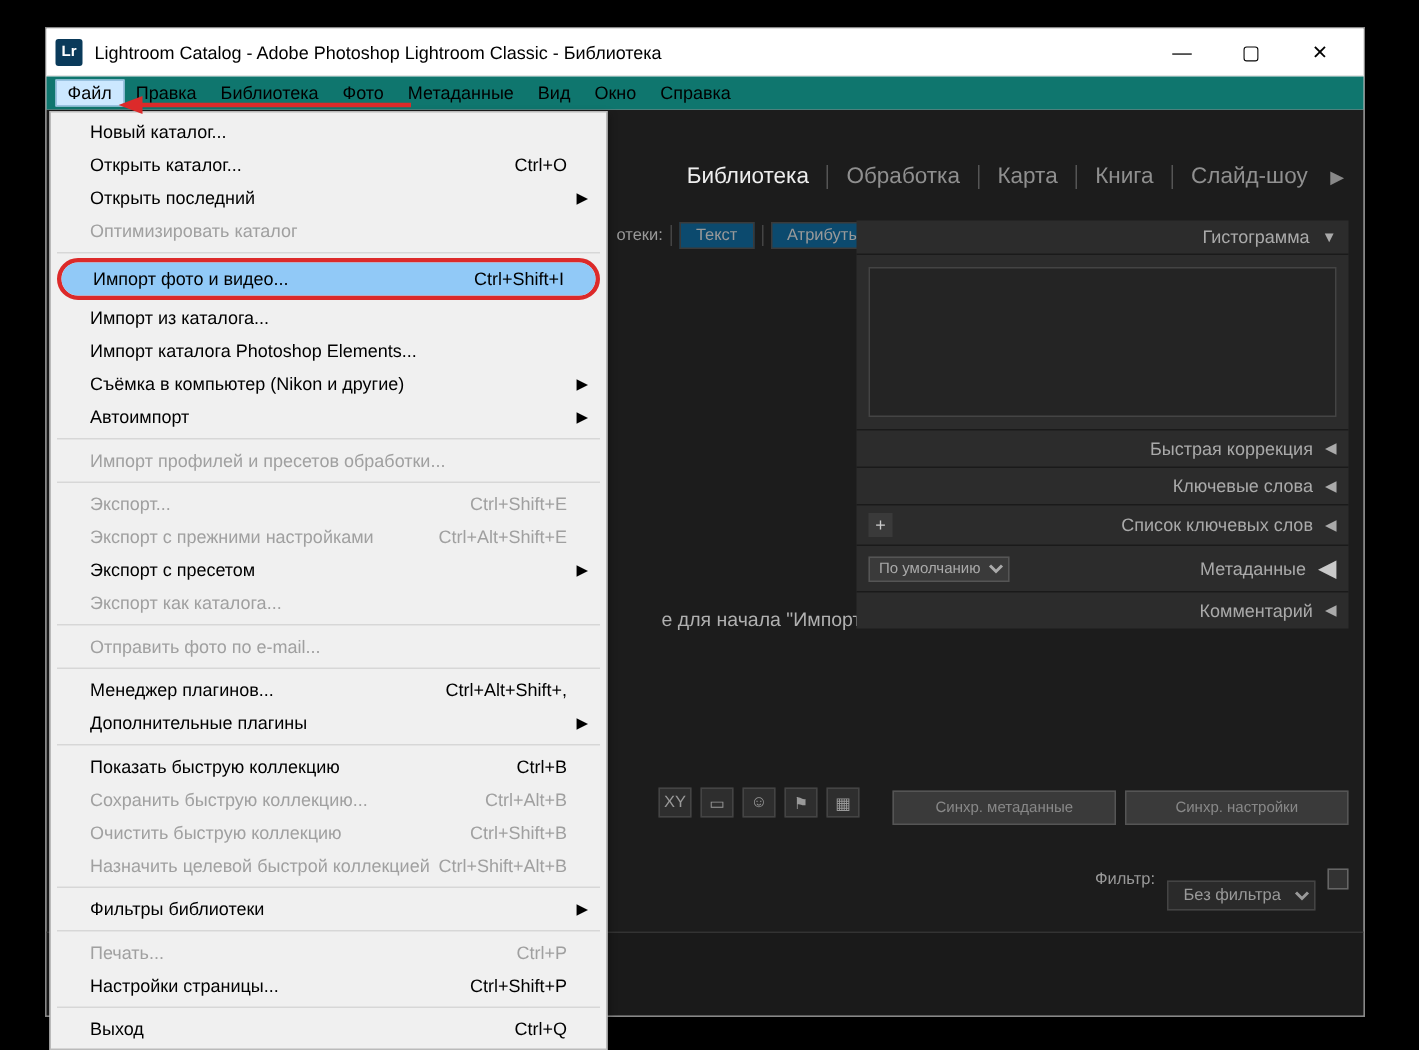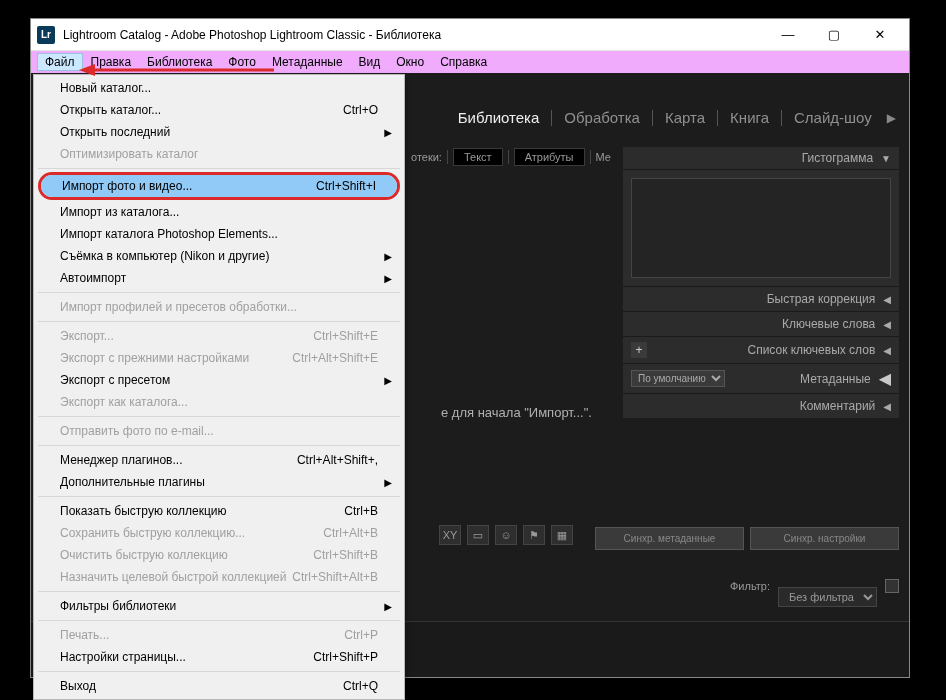--- a/index.html
+++ b/index.html
@@ -11,21 +11,21 @@
 }
 
 
 .titlebar { height: 32px; display: flex; align-items: center; padding: 0 6px; background: #fff; border-bottom: 1px solid #e5e5e5; justify-content: flex-end; }
 .titlebar .appicon { width: 18px; height: 18px; background: #0a3a5a; color: #fff; font-size: 10px; display: flex; align-items: center; justify-content: center; border-radius: 2px; margin-right: 8px; font-weight: bold; }
 .titlebar .title { flex: 1; font-size: 12px; color: #000; }
 .titlebar .winbtns { display: flex; }
 .titlebar .winbtn { width: 46px; height: 30px; display: flex; align-items: center; justify-content: center; font-size: 13px; cursor: pointer; }
 
 
-.menubar { height: 22px; display: flex; align-items: center; padding: 0 6px; background: #f0abfc; font-size: 12px; position: relative; z-index: 10; }
+.menubar { height: 22px; display: flex; align-items: center; padding: 0 6px; background: #0f766e; font-size: 12px; position: relative; z-index: 10; }
 .menubar .menuitem { padding: 2px 8px; cursor: pointer; position: relative; }
 .menubar .menuitem.active { background: #cce8ff; border: 1px solid #99c2e0; padding: 1px 7px; }
 
 
 .arrow { position: absolute; left: 79px; top: 60px; width: 200px; height: 20px; z-index: 50; pointer-events: none; }
 
 
 .dropdown { position: absolute; left: 33px; top: 74px; width: 372px; background: #f0f0f0; border: 1px solid #bababa; box-shadow: 2px 2px 5px rgba(0,0,0,0.25); z-index: 40; padding: 2px; }
 .dropdown .dditem { display: flex; align-items: center; justify-content: space-between; padding: 4px 24px 4px 24px; font-size: 12px; cursor: pointer; color: #000; position: relative; }
 .dropdown .dditem.disabled { color: #a0a0a0; cursor: default; }
@@ -43,28 +43,28 @@
 
 
 .modulebar { position: absolute; right: 10px; top: 34px; display: flex; align-items: center; gap: 2px; font-size: 15px; }
 .modulebar .tab { padding: 2px 10px; color: #8f8f8f; cursor: pointer; }
 .modulebar .tab.active { color: #eee; }
 .modulebar .divider { width: 1px; height: 16px; background: #555; }
 .modulebar .tri { color: #888; font-size: 12px; padding: 0 3px; }
 
 
 .filterbar { position: absolute; left: 380px; top: 74px; height: 20px; display: flex; align-items: center; font-size: 11px; color: #999; gap: 3px; }
-.filterbar .seg { padding: 2px 10px; border: 1px solid #3a3a3a; background: #000000; cursor: pointer; }
+.filterbar .seg { padding: 2px 10px; border: 1px solid #3a3a3a; background: #0c4a6e; cursor: pointer; }
 .filterbar .vbar {width:1px;height:14px;background:#444;margin:0 2px;}
 
 
 .centermsg { position: absolute; left: 410px; top: 332px; color: #b0b0b0; font-size: 13px; }
 
 
-.rightpanel { position: absolute; right: 10px; top: 74px; width: 276px; display: flex; flex-direction: column; background: #2c2c2c; }
+.rightpanel { position: absolute; right: 10px; top: 74px; width: 328px; display: flex; flex-direction: column; background: #2c2c2c; }
 .panelhead { display: flex; justify-content: flex-end; align-items: center; padding: 4px 8px; font-size: 12px; color: #aaa; border-bottom: 1px solid #1a1a1a; cursor: pointer; }
 .panelhead .htri { margin-left: 8px; font-size: 10px; }
 .histobox { height: 100px; margin: 8px; border: 1px solid #444; background: #242424; }
 .panelrow { display: flex; justify-content: flex-end; align-items: center; padding: 5px 8px; font-size: 12px; color: #aaa; border-top: 1px solid #1a1a1a; cursor: pointer; }
 .panelrow .htri { margin-left: 8px; font-size: 10px; }
 .panelrow.kw { justify-content: space-between; }
 .panelrow .plus { background:#3a3a3a;width:16px;height:16px;display:flex;align-items:center;justify-content:center;font-size:12px;color:#ccc;}
 .metarow { display: flex; align-items: center; padding: 5px 8px; border-top: 1px solid #1a1a1a; }
 .metarow select { background:#3a3a3a;color:#aaa;border:1px solid #555;font-size:10px;padding:1px 2px; }
 .metarow .lab { flex:1;text-align:right;color:#aaa;font-size:12px;margin-right:8px; }

